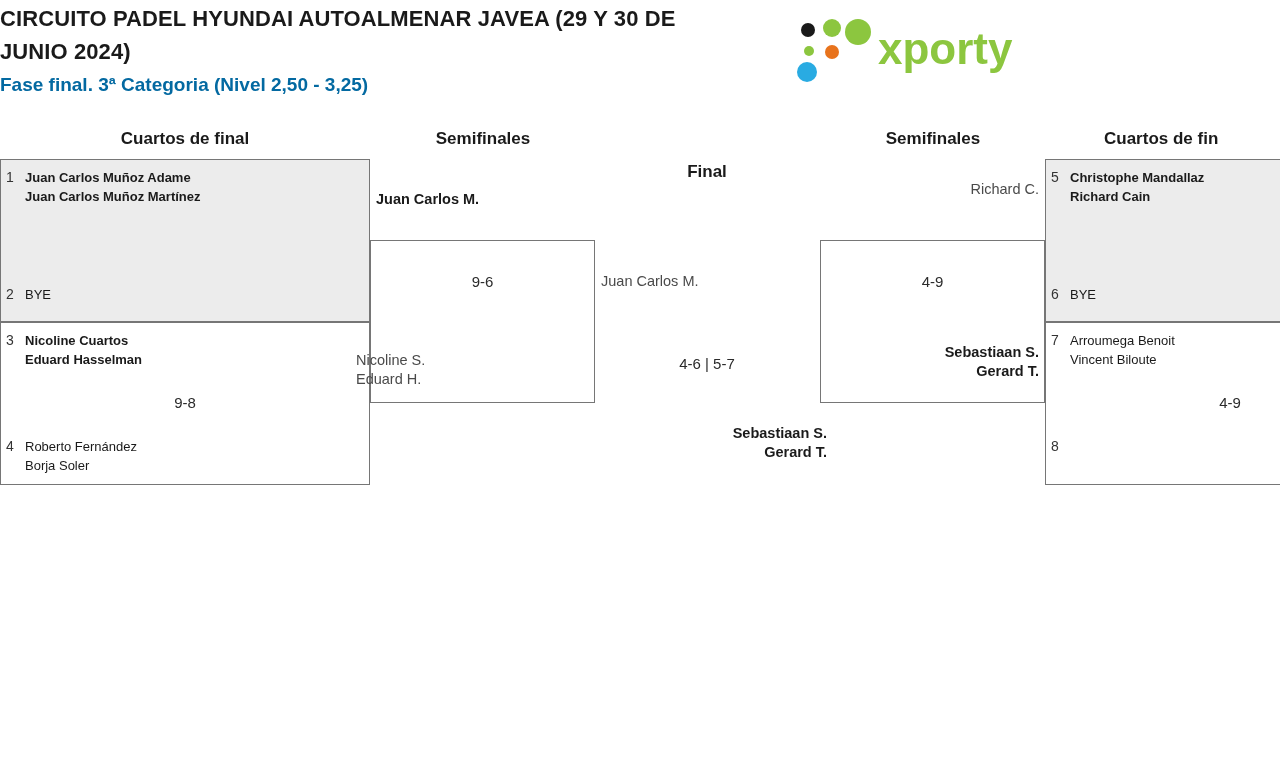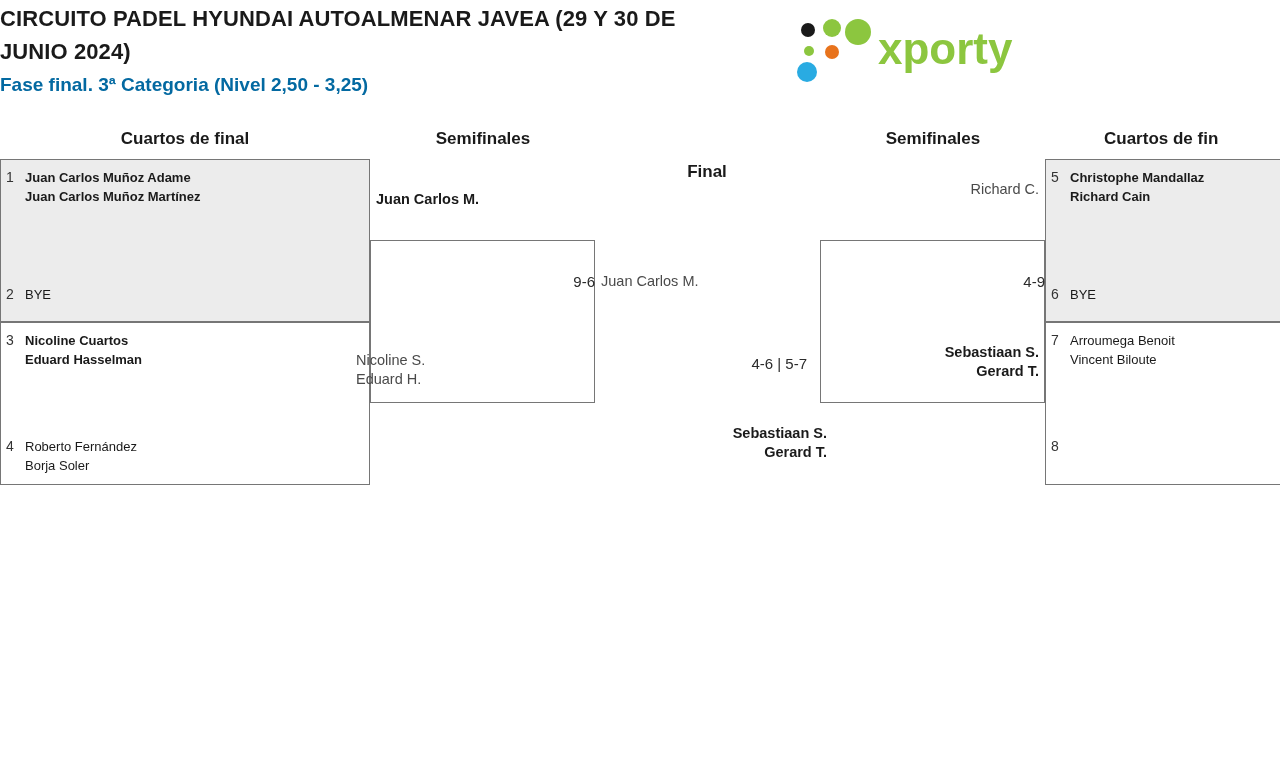--- a/index.html
+++ b/index.html
@@ -58,21 +58,21 @@
   .names { line-height: 19px; }
   .names .n { font-size: 13px; white-space: nowrap; }
   .bold .n { font-weight: 700; }
   .grey .n { color: #4a4a4a; }
 
   
   .score {
     position: absolute;
     font-size: 15px; color: #2b2b2b; white-space: nowrap;
   }
-  .score.center { text-align: right; }
+  .score.center { text-align: center; }
 
   
   .adv {
     position: absolute;
     line-height: 19px; white-space: nowrap;
   }
   .adv .n { font-size: 14.5px; }
   .adv.bold .n { font-weight: 700; }
   .adv.grey .n { color: #4a4a4a; }
   .adv.right { text-align: right; }
@@ -124,20 +124,21 @@
   </div>
 
   <div class="box" style="left:0px; top:322px; width:370px; height:163px;"></div>
   <div class="slot bold" style="left:6px; top:331px; width:356px;">
     <span class="seed">3</span>
     <span class="names">
       <div class="n">Nicoline Cuartos</div>
       <div class="n">Eduard Hasselman</div>
     </span>
   </div>
+  <div class="score center" style="left:0px; top:394px; width:370px;">9-8</div>
   <div class="slot" style="left:6px; top:437px; width:356px;">
     <span class="seed">4</span>
     <span class="names">
       <div class="n">Roberto Fernández</div>
       <div class="n">Borja Soler</div>
     </span>
   </div>
 
   <div class="box" style="left:370px; top:240px; width:225px; height:163px;"></div>
   <div class="adv bold" style="left:376px; top:190px;">

